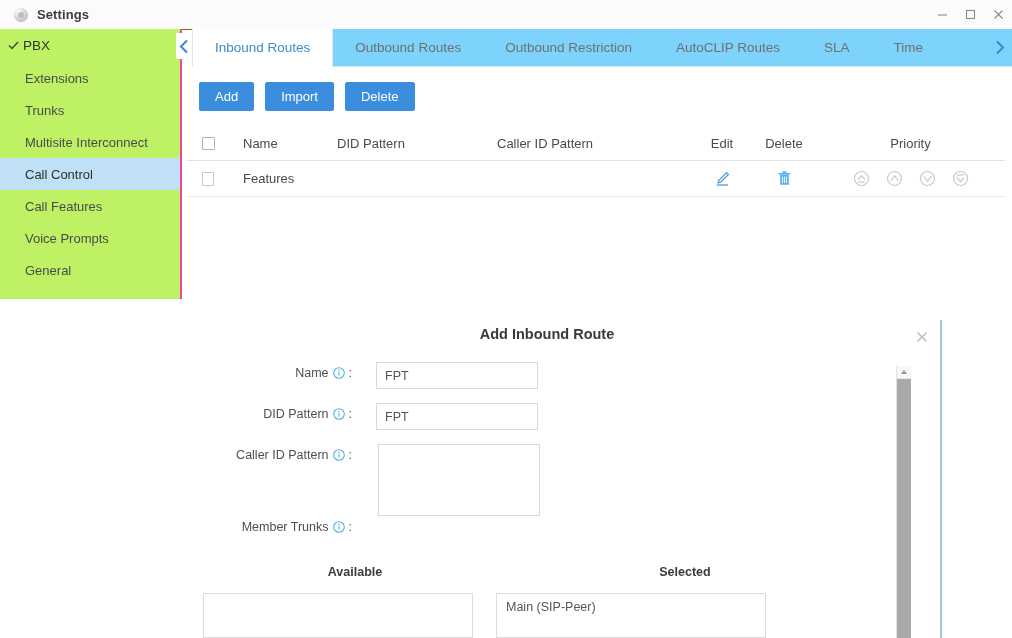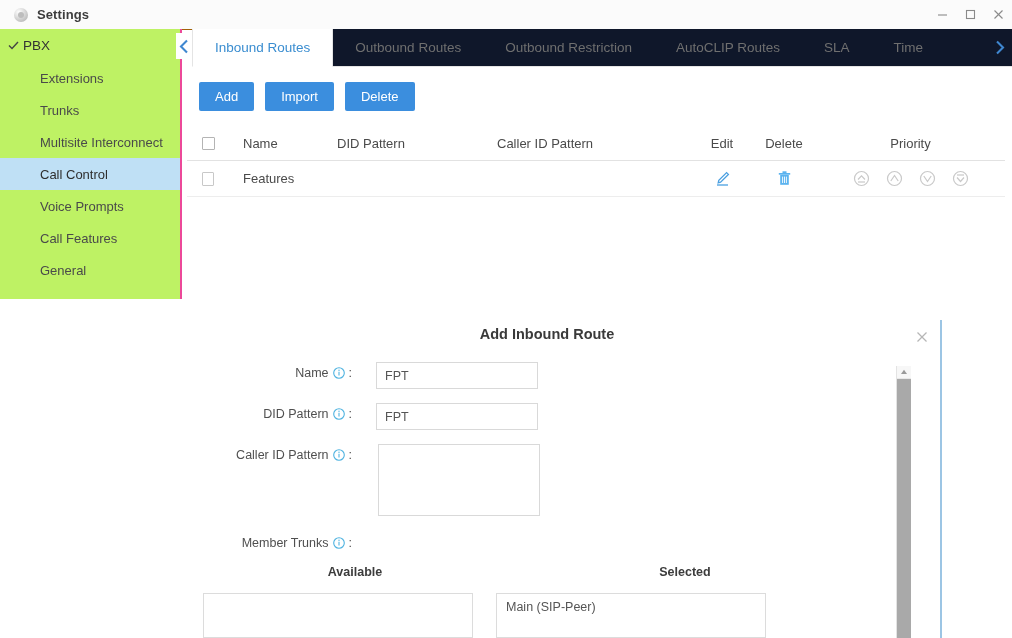--- a/index.html
+++ b/index.html
@@ -85,21 +85,21 @@
     width: 13px;
     margin-right: 2px;
     display: flex;
     align-items: center;
     color: #444;
   }
   .nav-item {
     height: 32px;
     display: flex;
     align-items: center;
-    padding-left: 40px;
+    padding-left: 25px;
     font-size: 13px;
     color: #4a4a4a;
     box-sizing: border-box;
   }
   .nav-item.active {
     background: #bfe0f5;
     color: #2e2e2e;
   }
 
   
@@ -116,21 +116,21 @@
   }
 
   
   .tabbar {
     position: absolute;
     left: 192px; top: 29px;
     width: 820px; height: 37px;
     border-bottom: 1px solid #e4e4e4;
     display: flex;
     align-items: stretch;
-    background: #0f172a;
+    background: #7dd3fc;
   }
   .tab {
     display: flex;
     align-items: center;
     justify-content: center;
     font-size: 13.5px;
     color: #6f6f6f;
     padding: 0 22px;
     box-sizing: border-box;
     white-space: nowrap;
@@ -413,24 +413,24 @@
   <div class="nav-item">
       <span>Trunks</span>
     </div>
   <div class="nav-item">
       <span>Multisite Interconnect</span>
     </div>
   <div class="nav-item active">
       <span>Call Control</span>
     </div>
   <div class="nav-item">
+      <span>Call Features</span>
+    </div>
+  <div class="nav-item">
       <span>Voice Prompts</span>
-    </div>
-  <div class="nav-item">
-      <span>Call Features</span>
     </div>
   <div class="nav-item">
       <span>General</span>
     </div>
 </div>
 
 <div class="collapse-btn">
   <svg width="11" height="15" viewBox="0 0 11 15">
       <polyline points="8,1.5 2,7.5 8,13.5" fill="none" stroke="currentColor" stroke-width="2.1"></polyline>
     </svg>
@@ -584,21 +584,21 @@
               <circle cx="6" cy="6" r="5.3" fill="none" stroke="currentColor" stroke-width="1.1"></circle>
               <line x1="6" y1="4.8" x2="6" y2="8.6" stroke="currentColor" stroke-width="1.1"></line>
               <circle cx="6" cy="3.2" r="0.7" fill="currentColor"></circle>
             </svg>
         </span>
         <span class="colon">:</span>
       </div>
       <textarea class="ftextarea" style=""></textarea>
     </div>
 
-    <div class="frow" style="margin-top:16px;">
+    <div class="frow" style="margin-top:0;">
       <div class="flabel">
         <span>Member Trunks</span>
         <span class="info-ico">
           <svg width="12" height="12" viewBox="0 0 12 12">
               <circle cx="6" cy="6" r="5.3" fill="none" stroke="currentColor" stroke-width="1.1"></circle>
               <line x1="6" y1="4.8" x2="6" y2="8.6" stroke="currentColor" stroke-width="1.1"></line>
               <circle cx="6" cy="3.2" r="0.7" fill="currentColor"></circle>
             </svg>
         </span>
         <span class="colon">:</span>

